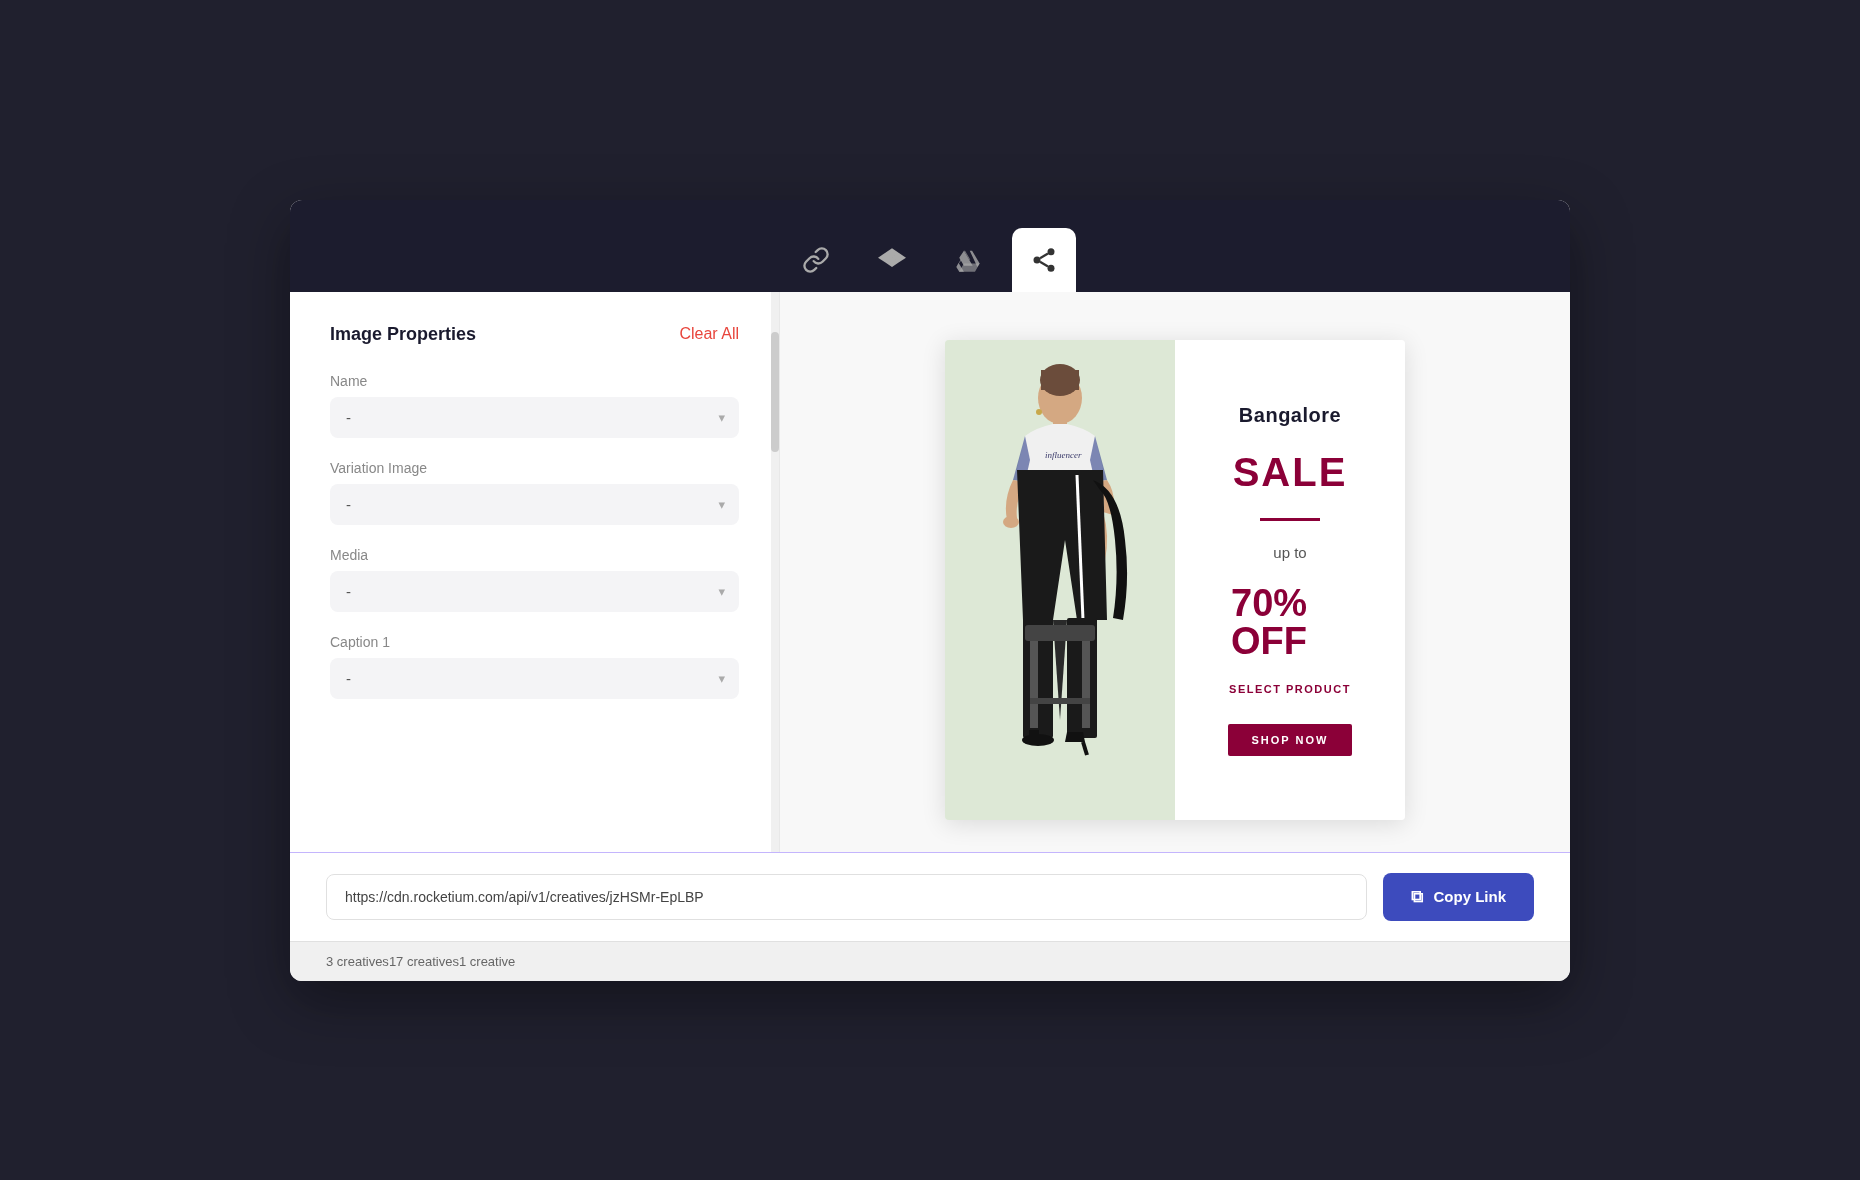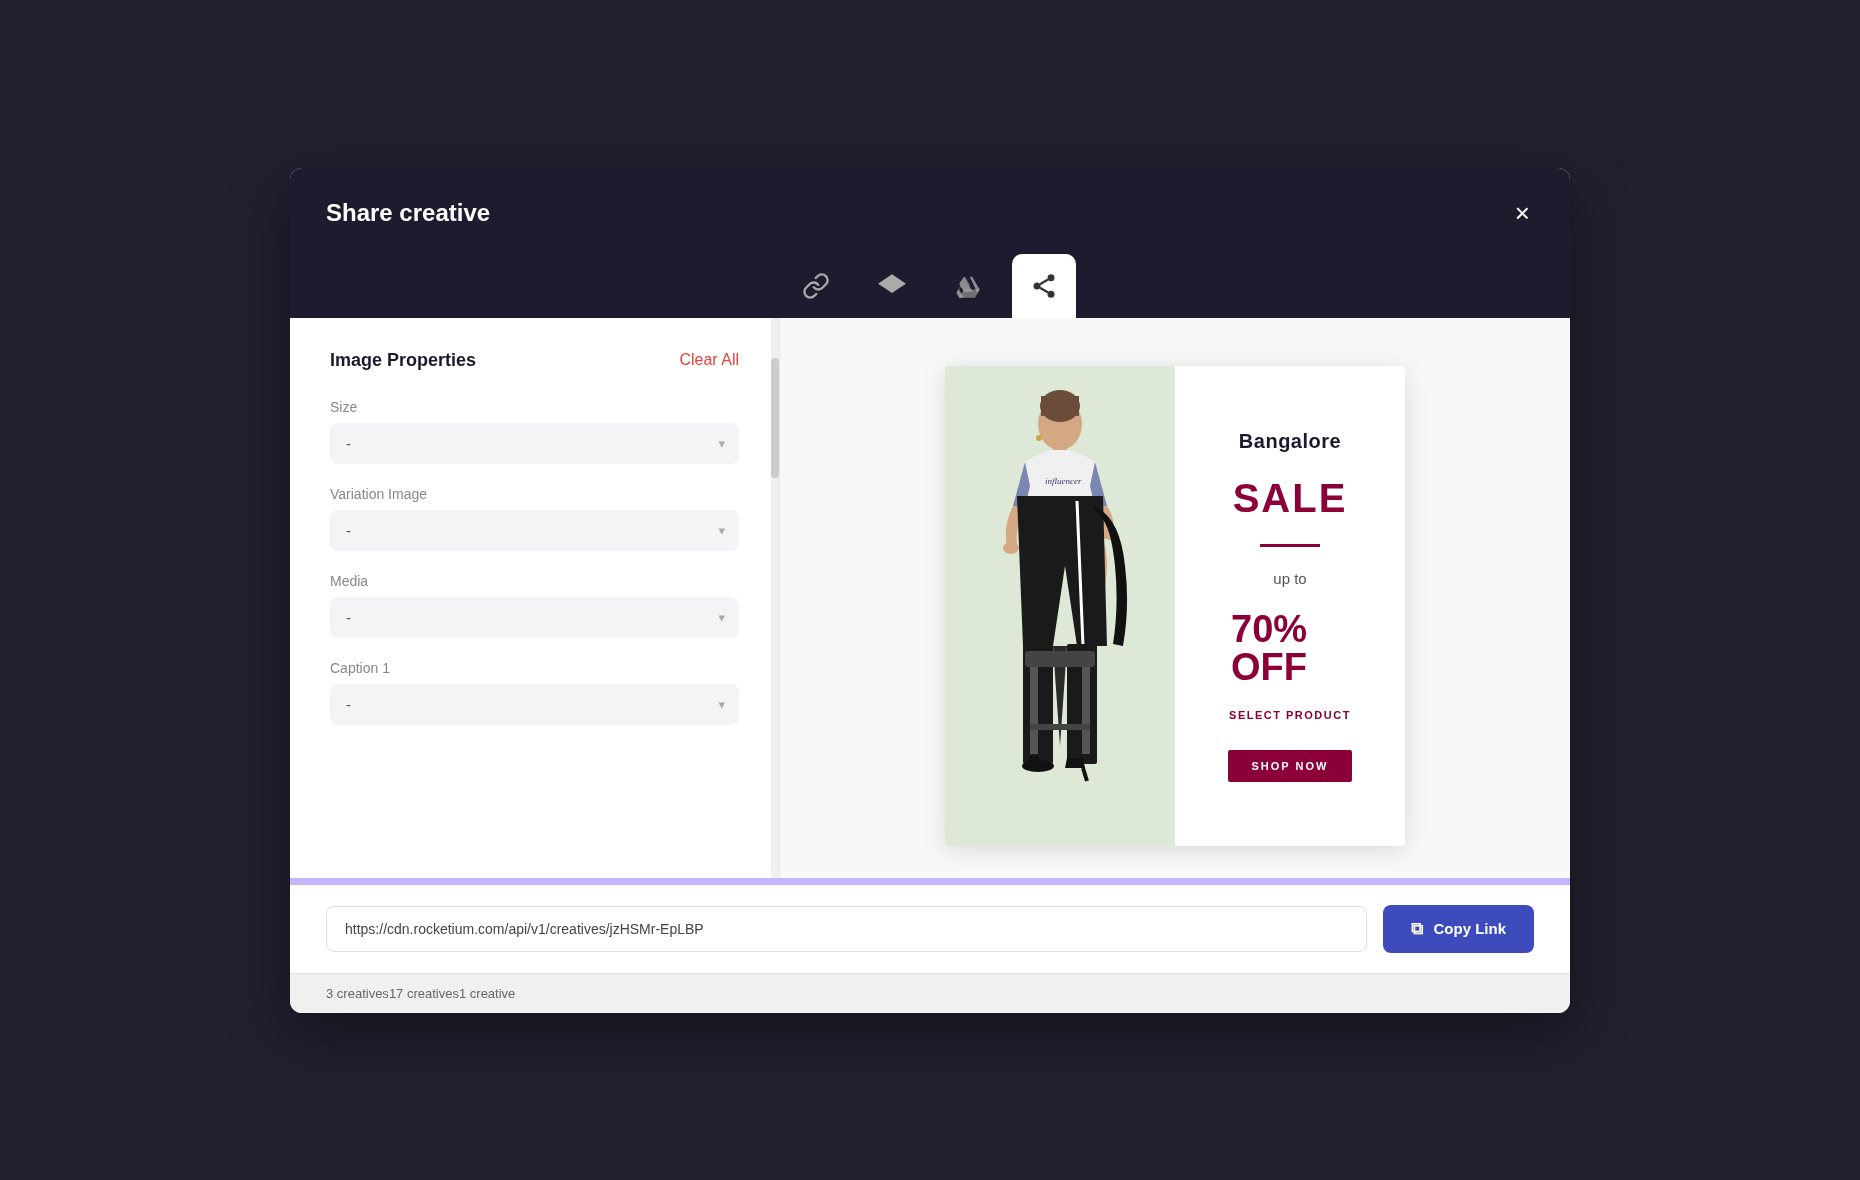--- a/index.html
+++ b/index.html
@@ -281,21 +281,21 @@
       letter-spacing: 2px;
       border-radius: 2px;
       cursor: pointer;
       margin-top: 6px;
     }
 
     
     .modal-footer {
       background: #fff;
       padding: 20px 36px;
-      border-top: 7px solid #c4b5fd;
+      border-top: 1px solid #c4b5fd;
       display: flex;
       align-items: center;
       gap: 16px;
     }
 
     .url-input {
       flex: 1;
       padding: 14px 18px;
       border: 1.5px solid #e0e0e0;
       border-radius: 8px;
@@ -334,24 +334,20 @@
       border-top: 1px solid #e0e0e0;
     }
   </style>
 </head>
 <body>
 
 <div class="modal-overlay">
   <div class="modal">
 
     <div class="modal-header">
-      <div class="modal-header-top">
-        <span class="modal-title">Share creative</span>
-        <button class="close-btn">×</button>
-      </div>
       <div class="modal-tabs">
 
         <div class="tab-icon">
           <svg width="28" height="28" viewBox="0 0 24 24" fill="none" stroke="currentColor" stroke-width="2" stroke-linecap="round" stroke-linejoin="round">
             <path d="M10 13a5 5 0 0 0 7.54.54l3-3a5 5 0 0 0-7.07-7.07l-1.72 1.71"></path>
             <path d="M14 11a5 5 0 0 0-7.54-.54l-3 3a5 5 0 0 0 7.07 7.07l1.71-1.71"></path>
           </svg>
         </div>
 
         <div class="tab-icon">
@@ -381,21 +377,21 @@
 
     <div class="modal-body">
 
       <div class="left-panel">
         <div class="panel-header">
           <span class="panel-title">Image Properties</span>
           <button class="clear-all-btn">Clear All</button>
         </div>
 
         <div class="form-group">
-          <label class="form-label">Size</label>
+          <label class="form-label">Name</label>
           <div class="select-wrapper">
             <select>
               <option value="-">-</option>
             </select>
             <span class="select-chevron">▾</span>
           </div>
         </div>
 
         <div class="form-group">
           <label class="form-label">Variation Image</label>

